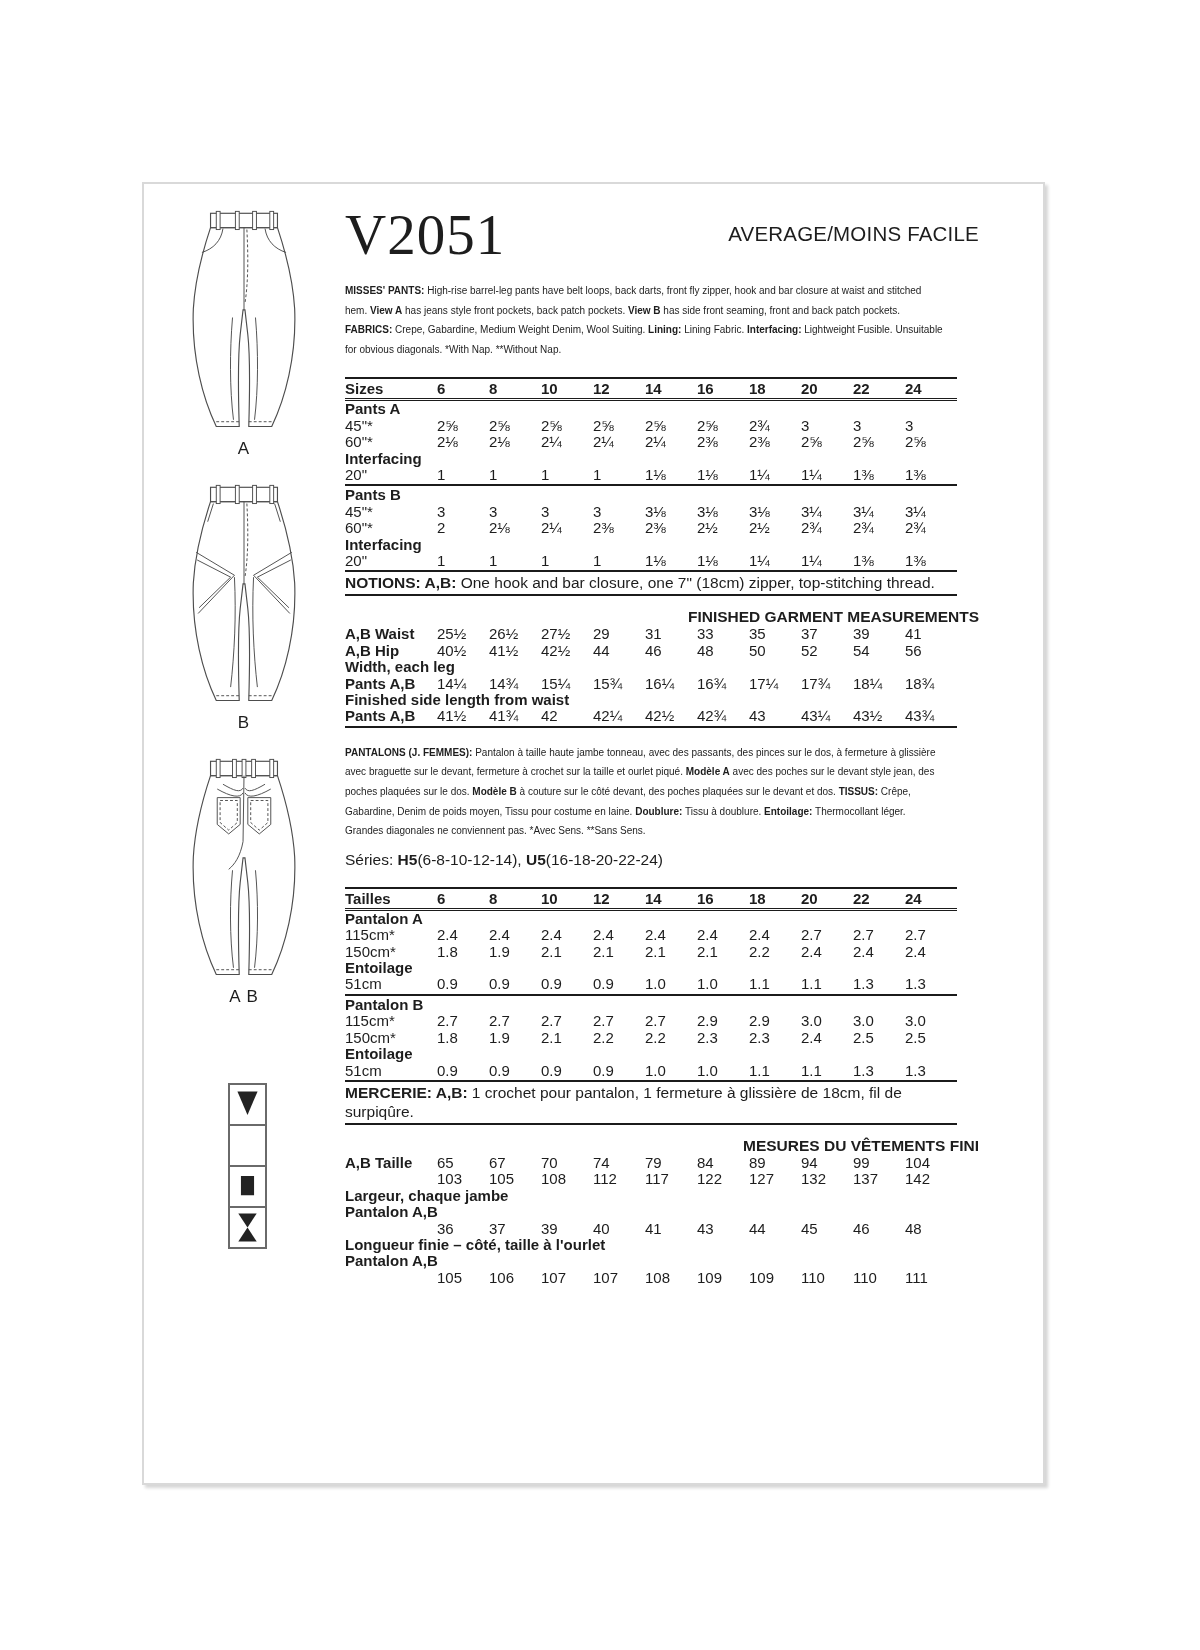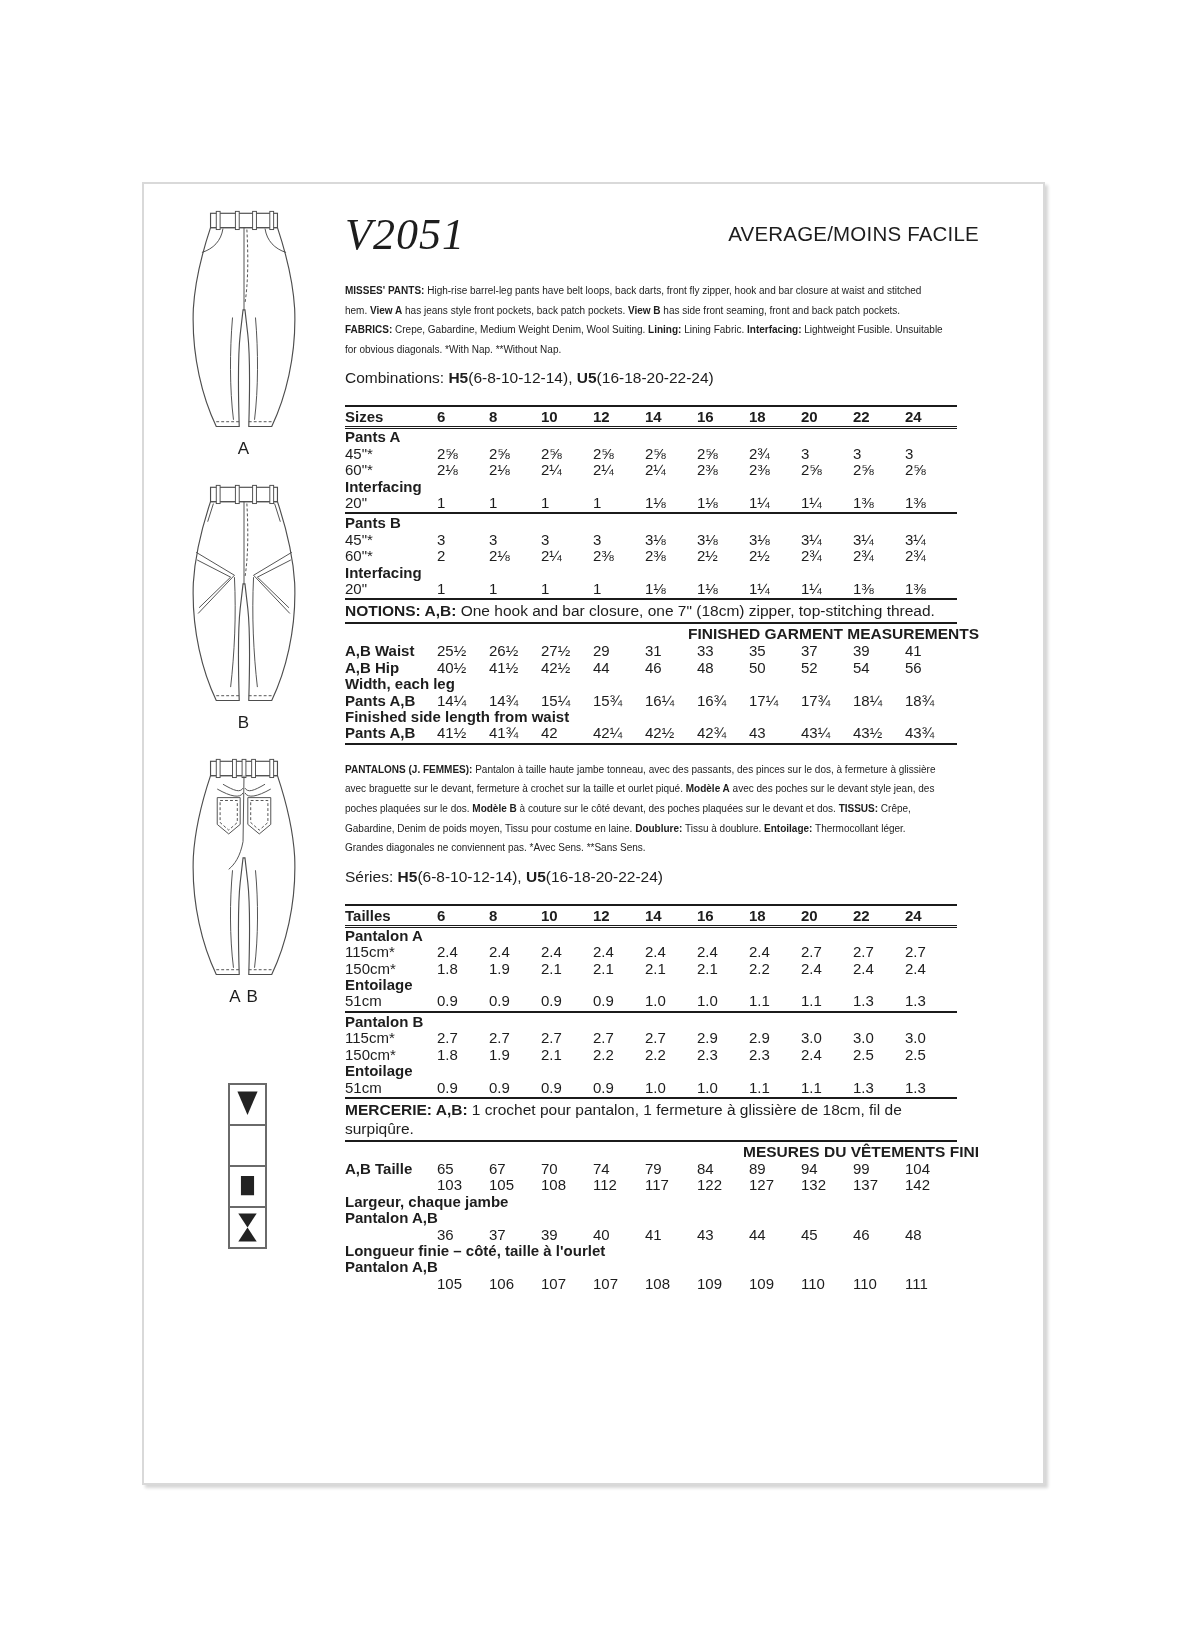--- a/index.html
+++ b/index.html
@@ -12,34 +12,34 @@
   .fig .cap{font-size:17px;letter-spacing:1px;margin-top:2px;}
   .fig-a{left:8px;top:14px;}
   .fig-b{left:8px;top:288px;}
   .fig-ab{left:8px;top:562px;}
   .symstrip{position:absolute;left:84px;top:899px;width:35px;border:2px solid #6a6a6a;}
   .symcell{height:39px;border-bottom:2px solid #6a6a6a;display:flex;align-items:center;justify-content:center;background:#fff;}
   .symcell:last-child{border-bottom:none;}
   
   .main{position:absolute;left:201px;top:22px;width:634px;}
   .hdr{position:relative;height:60px;}
-  .code{font-family:"Liberation Serif","DejaVu Serif",serif;font-size:44px;line-height:58px;letter-spacing:1px;font-style:italic;}
+  .code{font-family:"Liberation Serif","DejaVu Serif",serif;font-size:57px;line-height:58px;letter-spacing:1px;}
   .difficulty{position:absolute;right:0;bottom:20px;font-size:20.5px;letter-spacing:.2px;}
   .desc{width:600px;font-size:10px;line-height:19.6px;margin:15px 0 0 0;}
   .lead{width:612px;font-size:15.5px;line-height:19px;margin:9px 0 0 0;}
   .b{font-weight:bold;}
   .tbl{width:612px;}
   .thead{display:grid;grid-template-columns:92px repeat(10,1fr);font-weight:bold;font-size:15px;line-height:19px;
          border-top:2px solid #1b1b1b;border-bottom:3px double #1b1b1b;margin-top:18px;}
   .trow{display:grid;grid-template-columns:92px repeat(10,1fr);font-size:15px;line-height:16.4px;}
   .trow.rule{border-bottom:2px solid #1b1b1b;padding-bottom:1px;margin-bottom:1px;}
   .tlabel{white-space:nowrap;}
   .tlabel.span{grid-column:1 / -1;}
   .tcell{white-space:nowrap;}
-  .noteblk{width:612px;font-size:15.5px;line-height:19px;border-bottom:2px solid #1b1b1b;padding-bottom:2px;margin:1px 0 1px 0;}
+  .noteblk{width:612px;font-size:15.5px;line-height:19px;border-bottom:2px solid #1b1b1b;padding-bottom:2px;margin:1px 0 12px 0;}
   .fgmtitle{font-weight:bold;font-size:15.5px;line-height:18px;text-align:right;}
   .ln{stroke:#4d4d4d;stroke-width:1.2;fill:none;}
   .lt{stroke:#4d4d4d;stroke-width:1;fill:none;}
   .dash{stroke:#4d4d4d;stroke-width:1;fill:none;stroke-dasharray:3 2.2;}
   .fillw{fill:#ffffff;}
 </style>
 </head>
 <body>
 
 <div class="sheet">
@@ -135,21 +135,20 @@
   </div>
 
   <div class="main">
     <div class="hdr">
       <div class="code">V2051</div>
       <div class="difficulty">AVERAGE/MOINS FACILE</div>
     </div>
 
     <p class="desc"><span class="b">MISSES' PANTS: </span><span>High-rise barrel-leg pants have belt loops, back darts, front fly zipper, hook and bar closure at waist and stitched hem. </span><span class="b">View A</span><span> has jeans style front pockets, back patch pockets. </span><span class="b">View B</span><span> has side front seaming, front and back patch pockets. </span><span class="b">FABRICS:</span><span> Crepe, Gabardine, Medium Weight Denim, Wool Suiting. </span><span class="b">Lining:</span><span> Lining Fabric. </span><span class="b">Interfacing:</span><span> Lightweight Fusible. Unsuitable for obvious diagonals. *With Nap. **Without Nap.</span></p>
 
-    <div class="lead"><span>Combinations: </span><span class="b">H5</span><span>(6-8-10-12-14), </span><span class="b">U5</span><span>(16-18-20-22-24)</span></div>
 
     <div class="tbl">
       <div class="thead">
           <span class="tlabel">Sizes</span>
           <span class="tcell">6</span>
           <span class="tcell">8</span>
           <span class="tcell">10</span>
           <span class="tcell">12</span>
           <span class="tcell">14</span>
           <span class="tcell">16</span>

